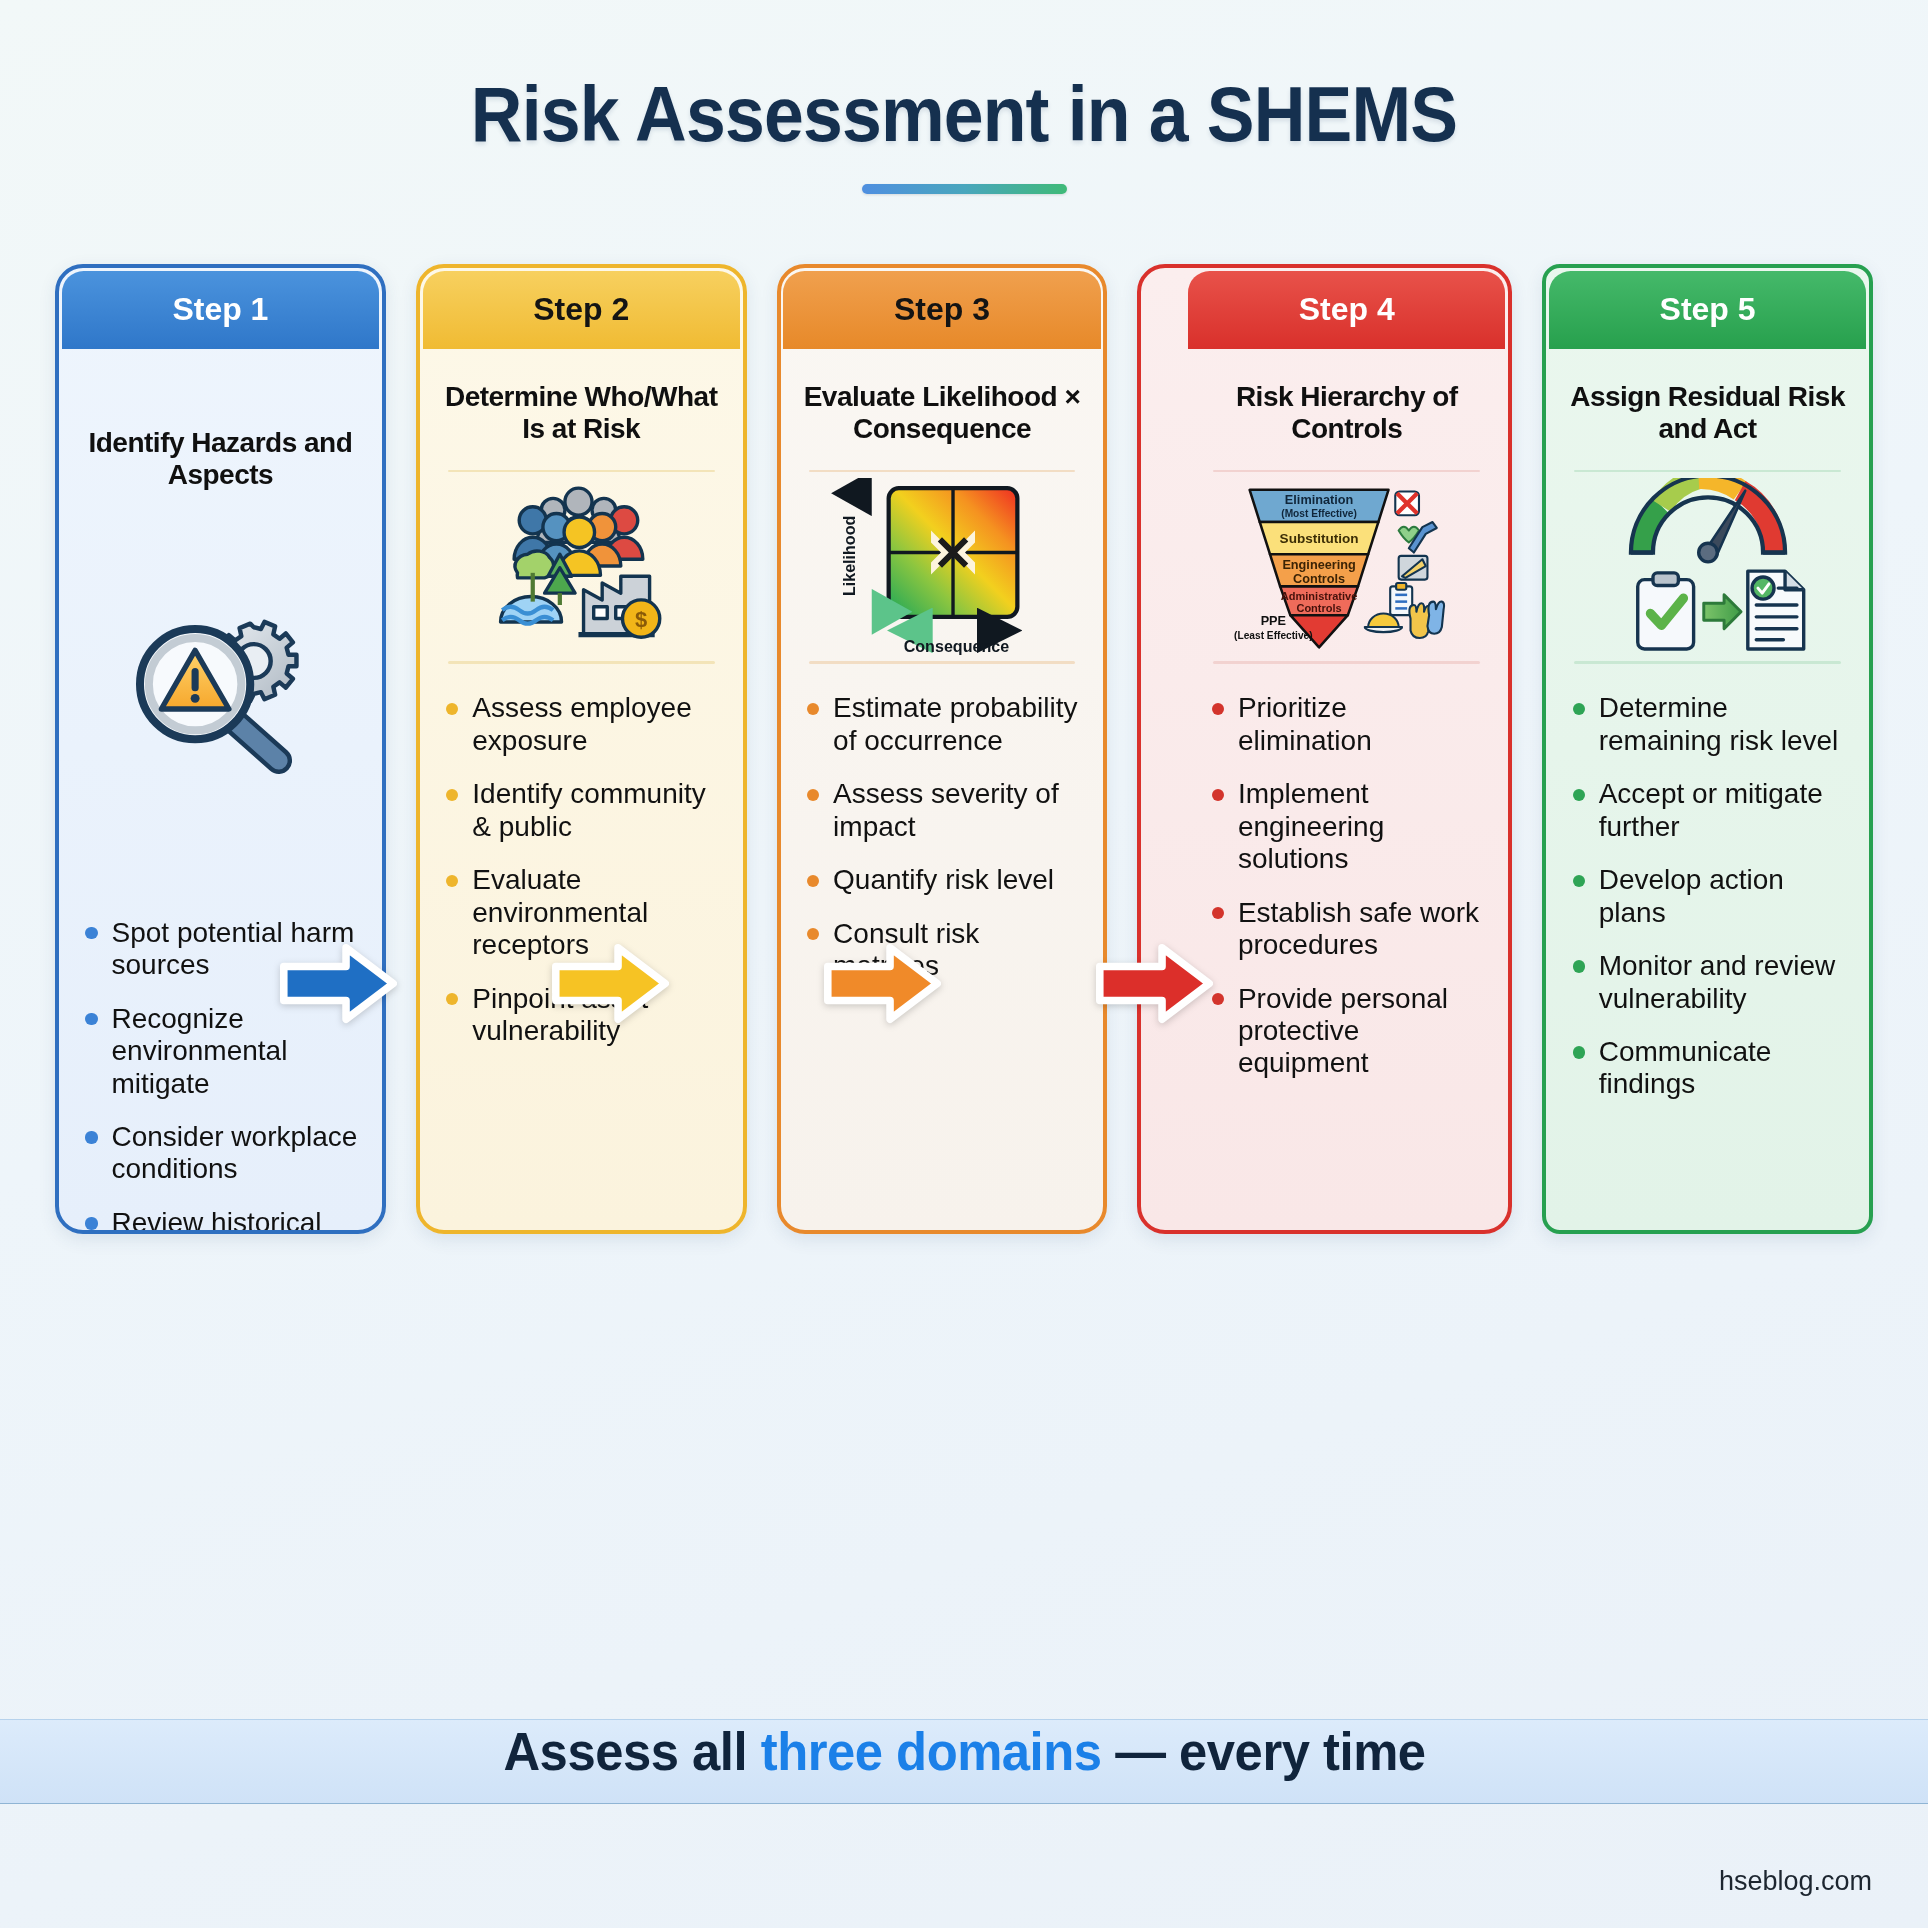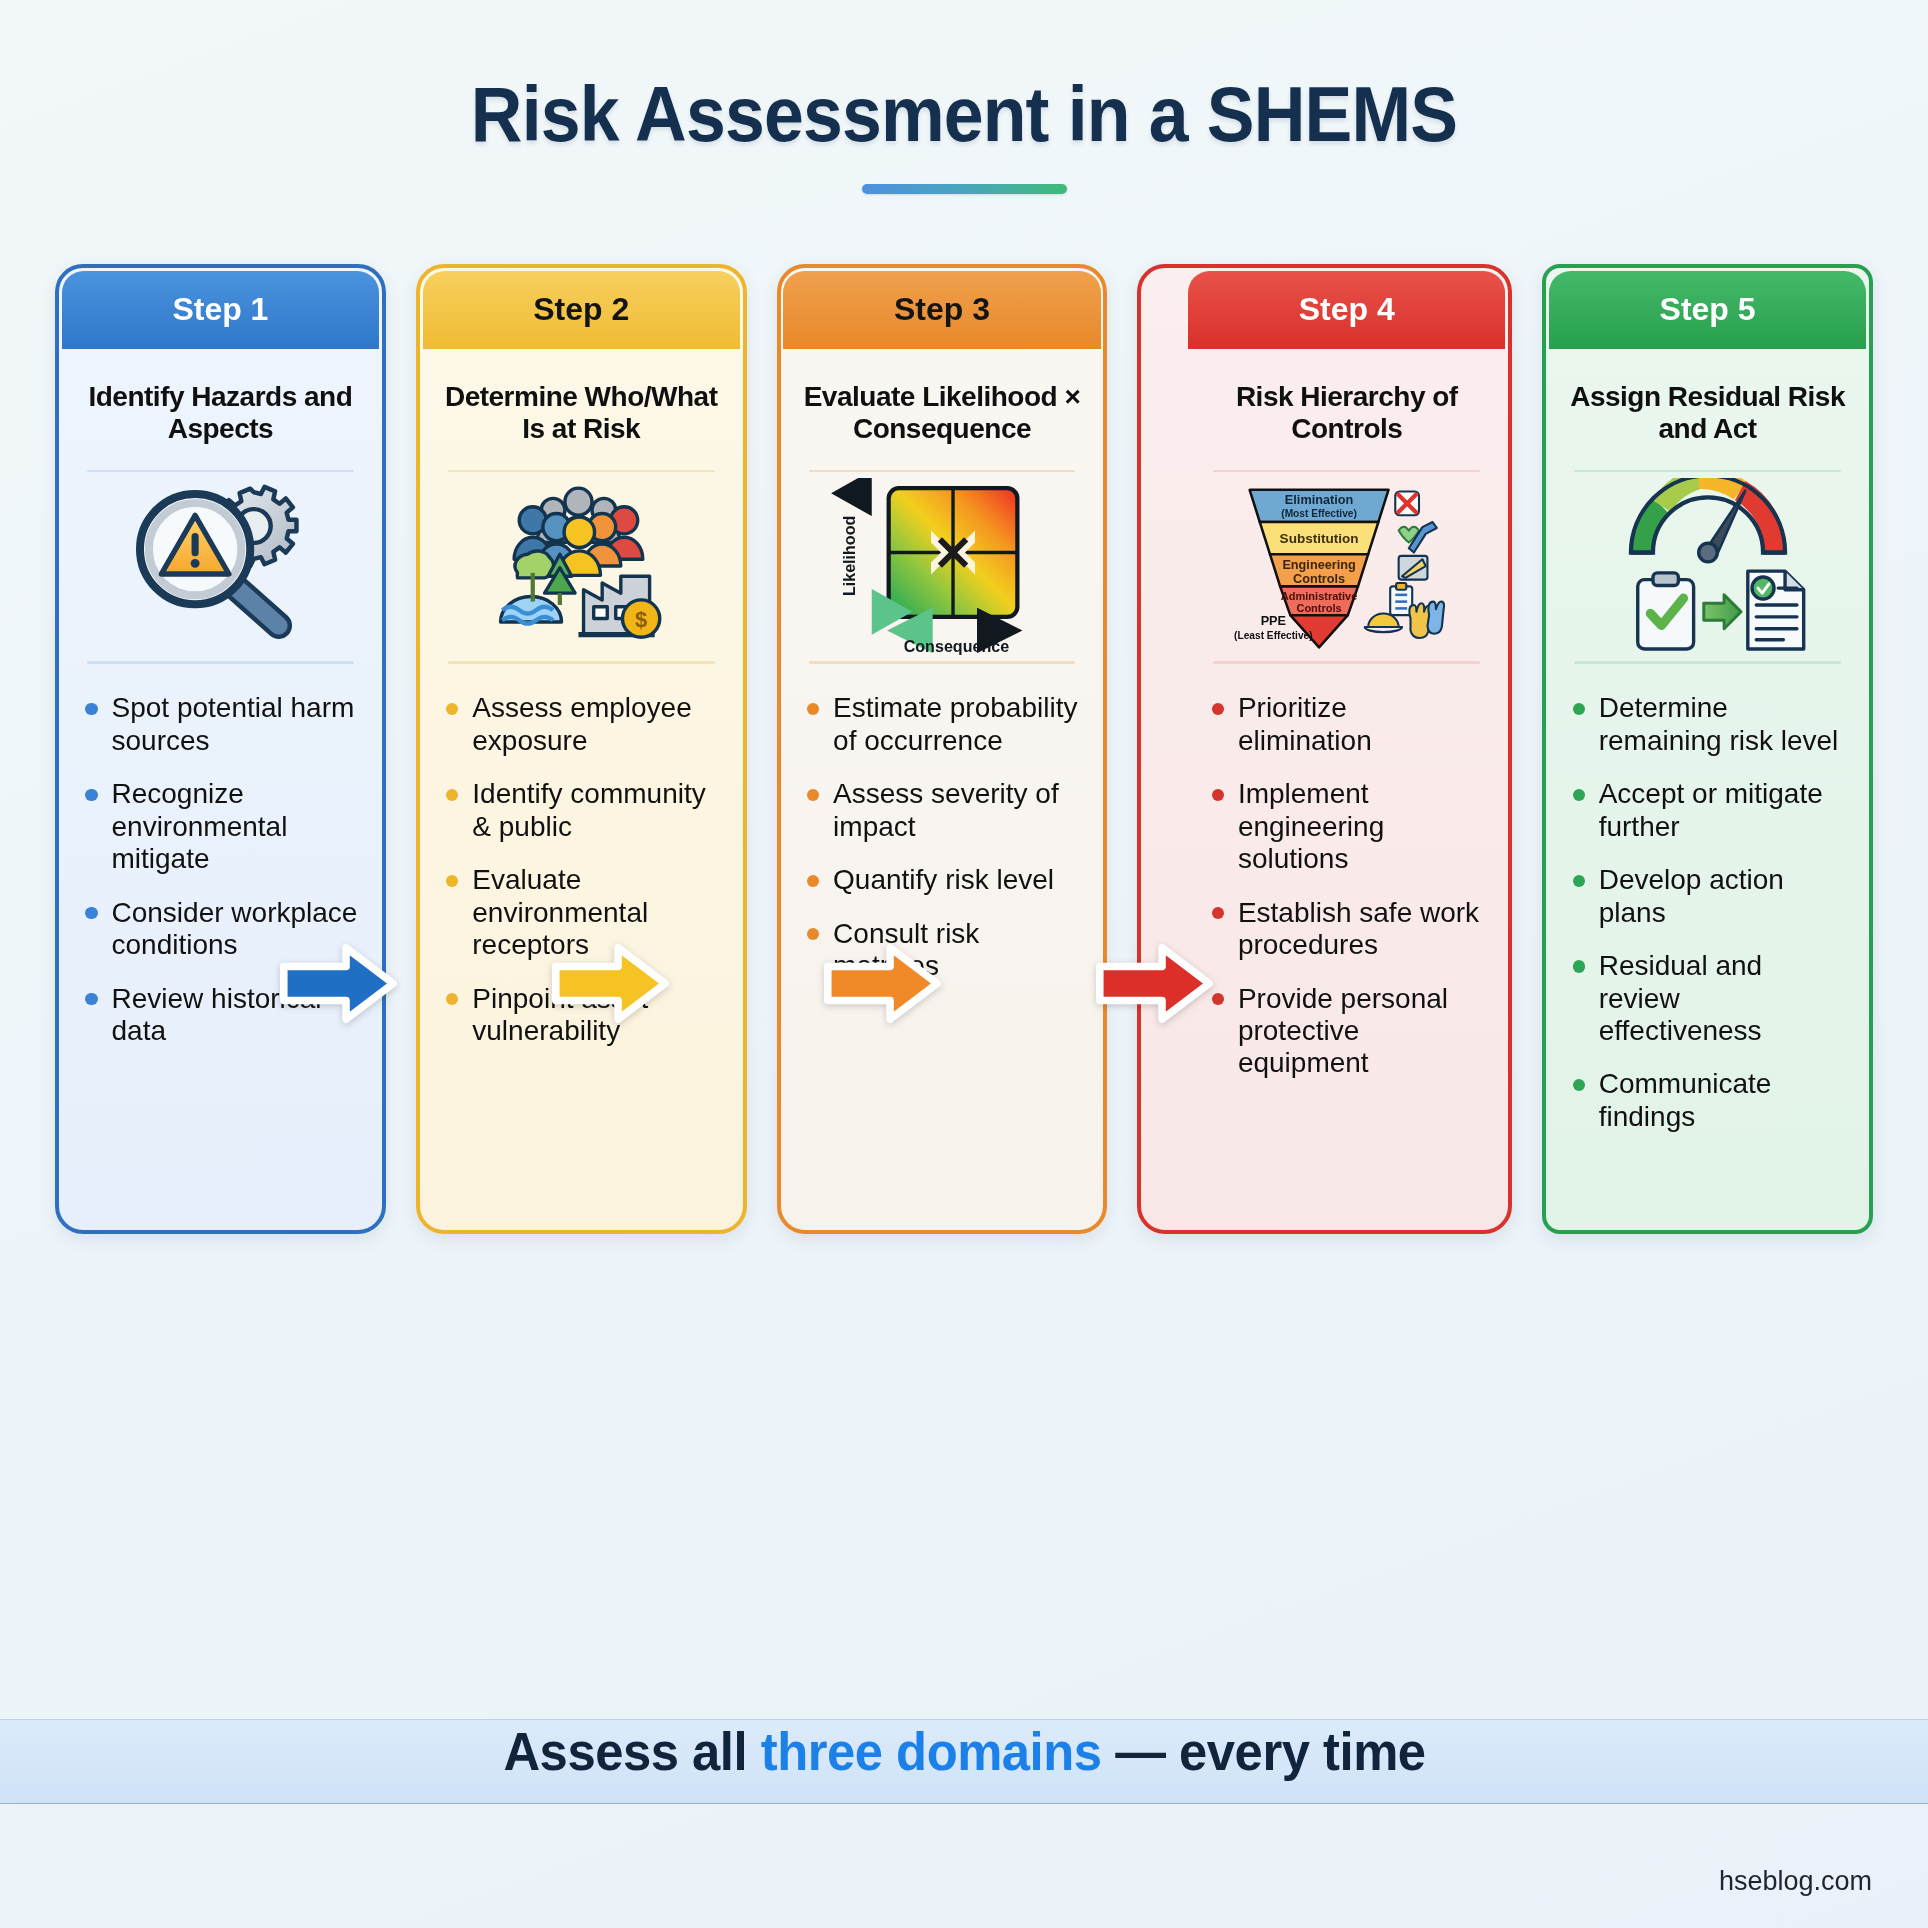--- a/index.html
+++ b/index.html
@@ -80,21 +80,21 @@
     font-size: 28px; line-height: 1.16; color: #111;
   }
   .bullets li::before {
     content: ""; position: absolute;
     left: 1.9px; top: 10.4px;
     width: 12.2px; height: 12.2px; border-radius: 50%;
     background: var(--bullet);
   }
 
   
-  .s1 { border-color:#2f6fc0; background:linear-gradient(180deg,#eef5fd 0%,#e6effb 100%); --bullet:#3b82d6; }
+  .s1 { border-color:#2f6fc0; background:linear-gradient(180deg,#eef5fd 0%,#e6effb 100%);gap:46px; --bullet:#3b82d6; }
   .s1 .step-header { background:linear-gradient(180deg,#4b93dd 0%,#2f77c9 100%); color:#fff; }
   .s1 .step-divider, .s1 .step-divider2 { background:#cfe0f4; }
 
   .s2 { border-color:#eeb52c; background:linear-gradient(180deg,#fdf8e8 0%,#fbf3dd 100%); --bullet:#eeb52c; }
   .s2 .step-header { background:linear-gradient(180deg,#f7d05f 0%,#f0bb33 100%); color:#141414; }
   .s2 .step-divider, .s2 .step-divider2 { background:#f3e4b8; }
 
   .s3 { border-color:#e8892c; background:linear-gradient(180deg,#faf7f3 0%,#f7f2ec 100%); --bullet:#e8892c; }
   .s3 .step-header { background:linear-gradient(180deg,#f0a04e 0%,#e78929 100%); color:#141414; }
   .s3 .step-divider, .s3 .step-divider2 { background:#f2ddc4; }
@@ -437,21 +437,21 @@
             <line x1="182" y1="191" x2="214" y2="191"></line>
           </g>
         </g>
       </svg>
     </div>
     <div class="step-divider2"></div>
     <ul class="bullets">
       <li>Determine remaining risk level</li>
       <li>Accept or mitigate further</li>
       <li>Develop action plans</li>
-      <li>Residual and review effectiveness</li>
+      <li>Monitor and review vulnerability</li>
       <li>Communicate findings</li>
     </ul>
   </div>
 </div>
 
 <svg class="connector c1" viewBox="0 0 124 88">
   <path d="M4,26 L70,26 L70,6 L120,44 L70,82 L70,62 L4,62 Z" fill="#1f6fc4" stroke="#ffffff" stroke-width="8" stroke-linejoin="round"></path>
 </svg>
 <svg class="connector c2" viewBox="0 0 124 88">
   <path d="M4,26 L70,26 L70,6 L120,44 L70,82 L70,62 L4,62 Z" fill="#f6c324" stroke="#ffffff" stroke-width="8" stroke-linejoin="round"></path>

